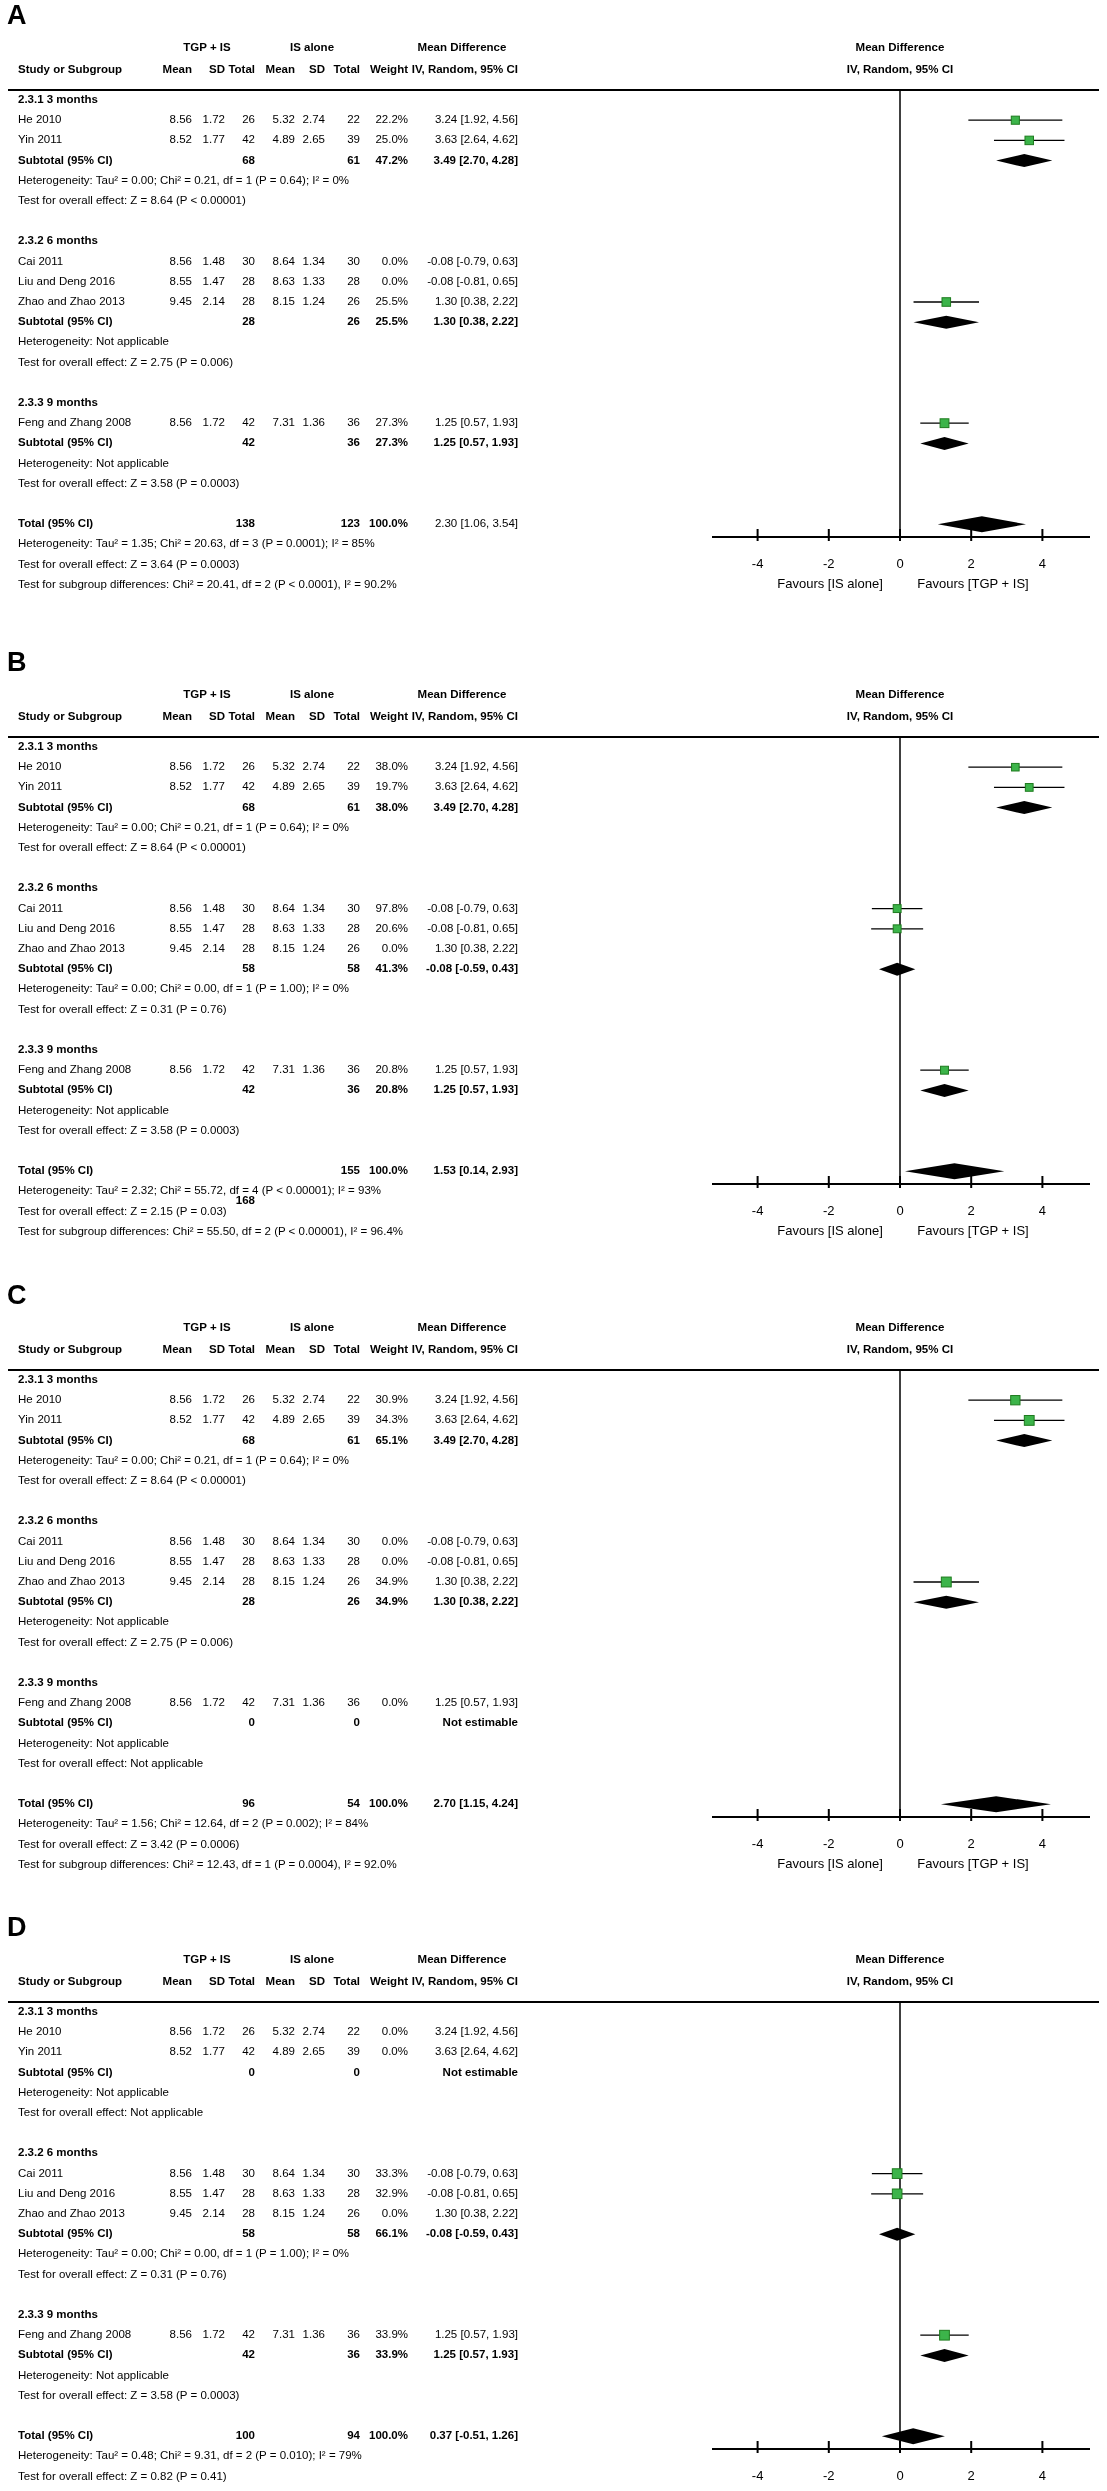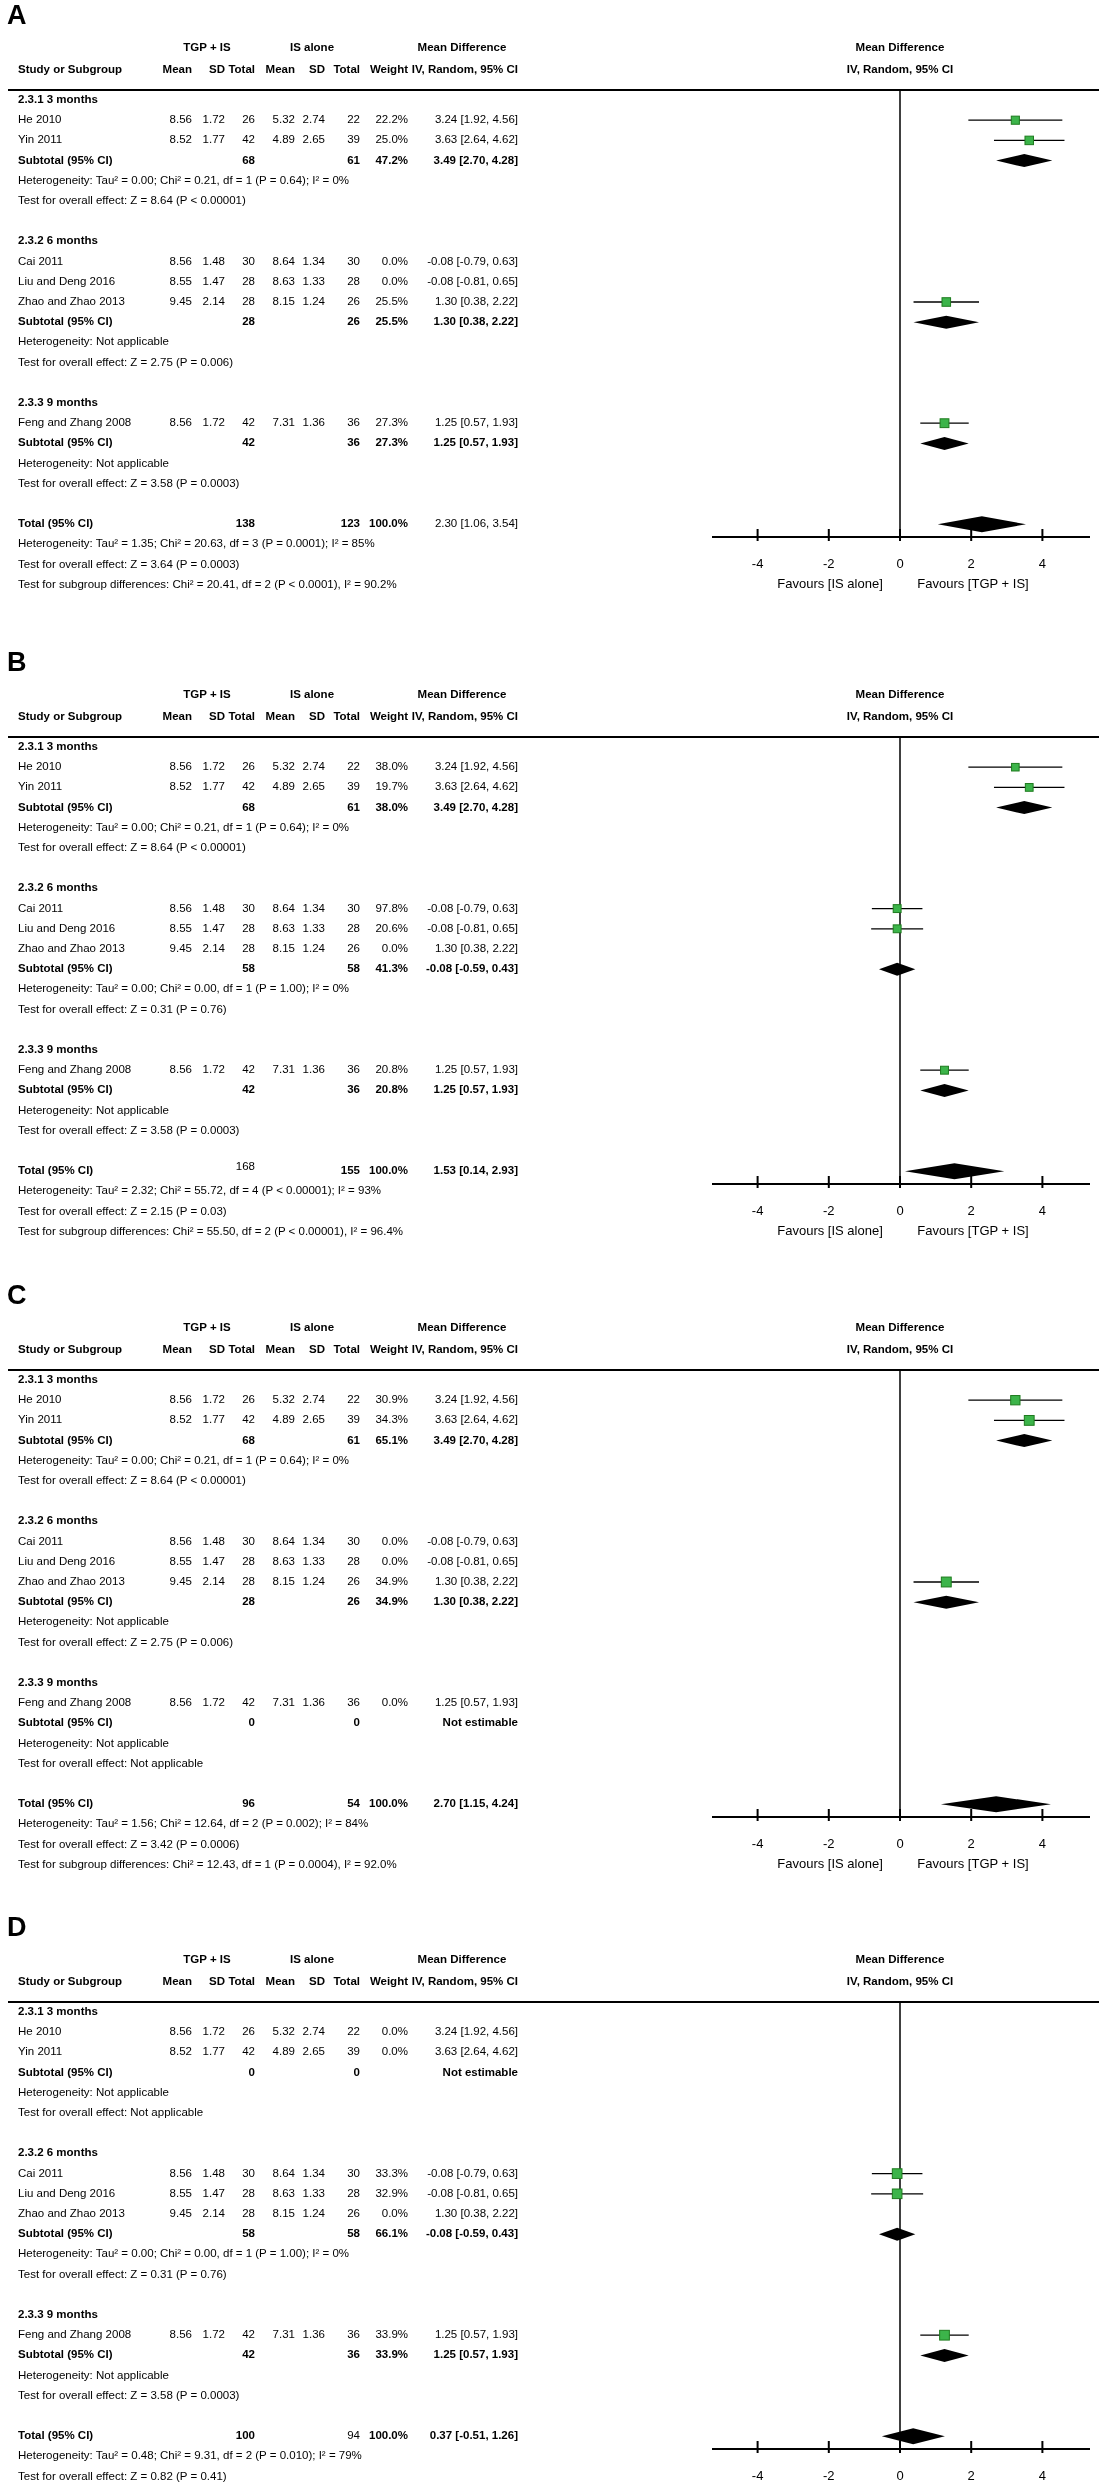--- a/index.html
+++ b/index.html
@@ -268,21 +268,21 @@
       <div class="trow" style="right: 699px; top: 415.2px;">20.8%</div>
       <div class="trow" style="right: 589px; top: 415.2px;">1.25 [0.57, 1.93]</div>
       <div class="trow" style="left: 18px; top: 435.4px; font-weight: bold;">Subtotal (95% CI)</div>
       <div class="trow" style="right: 852px; top: 435.4px; font-weight: bold;">42</div>
       <div class="trow" style="right: 747px; top: 435.4px; font-weight: bold;">36</div>
       <div class="trow" style="right: 699px; top: 435.4px; font-weight: bold;">20.8%</div>
       <div class="trow" style="right: 589px; top: 435.4px; font-weight: bold;">1.25 [0.57, 1.93]</div>
       <div class="trow" style="left: 18px; top: 455.6px;">Heterogeneity: Not applicable</div>
       <div class="trow" style="left: 18px; top: 475.8px;">Test for overall effect: Z = 3.58 (P = 0.0003)</div>
       <div class="trow" style="left: 18px; top: 516.2px; font-weight: bold;">Total (95% CI)</div>
-      <div class="trow" style="right: 852px; top: 512px; font-weight: normal;">168</div>
+      <div class="trow" style="right: 852px; top: 546px; font-weight: bold;">168</div>
       <div class="trow" style="right: 747px; top: 516.2px; font-weight: bold;">155</div>
       <div class="trow" style="right: 699px; top: 516.2px; font-weight: bold;">100.0%</div>
       <div class="trow" style="right: 589px; top: 516.2px; font-weight: bold;">1.53 [0.14, 2.93]</div>
       <div class="trow" style="left: 18px; top: 536.4px;">Heterogeneity: Tau² = 2.32; Chi² = 55.72, df = 4 (P &lt; 0.00001); I² = 93%</div>
       <div class="trow" style="left: 18px; top: 556.6px;">Test for overall effect: Z = 2.15 (P = 0.03)</div>
       <div class="trow" style="left: 18px; top: 576.8px;">Test for subgroup differences: Chi² = 55.50, df = 2 (P &lt; 0.00001), I² = 96.4%</div>
     </div>
     <div class="panel" style="top: 1280px;">
       <div class="panel-label" style="left: 7px; top: 0px; position: absolute;">C</div>
       <div class="trow" style="left: 57px; width: 300px; text-align: center; top: 40px; font-weight: bold;">TGP + IS</div>
@@ -525,20 +525,20 @@
       <div class="trow" style="right: 589px; top: 415.2px;">1.25 [0.57, 1.93]</div>
       <div class="trow" style="left: 18px; top: 435.4px; font-weight: bold;">Subtotal (95% CI)</div>
       <div class="trow" style="right: 852px; top: 435.4px; font-weight: bold;">42</div>
       <div class="trow" style="right: 747px; top: 435.4px; font-weight: bold;">36</div>
       <div class="trow" style="right: 699px; top: 435.4px; font-weight: bold;">33.9%</div>
       <div class="trow" style="right: 589px; top: 435.4px; font-weight: bold;">1.25 [0.57, 1.93]</div>
       <div class="trow" style="left: 18px; top: 455.6px;">Heterogeneity: Not applicable</div>
       <div class="trow" style="left: 18px; top: 475.8px;">Test for overall effect: Z = 3.58 (P = 0.0003)</div>
       <div class="trow" style="left: 18px; top: 516.2px; font-weight: bold;">Total (95% CI)</div>
       <div class="trow" style="right: 852px; top: 516.2px; font-weight: bold;">100</div>
-      <div class="trow" style="right: 747px; top: 516.2px; font-weight: normal;">94</div>
+      <div class="trow" style="right: 747px; top: 516.2px; font-weight: bold;">94</div>
       <div class="trow" style="right: 699px; top: 516.2px; font-weight: bold;">100.0%</div>
       <div class="trow" style="right: 589px; top: 516.2px; font-weight: bold;">0.37 [-0.51, 1.26]</div>
       <div class="trow" style="left: 18px; top: 536.4px;">Heterogeneity: Tau² = 0.48; Chi² = 9.31, df = 2 (P = 0.010); I² = 79%</div>
       <div class="trow" style="left: 18px; top: 556.6px;">Test for overall effect: Z = 0.82 (P = 0.41)</div>
       <div class="trow" style="left: 18px; top: 576.8px;">Test for subgroup differences: Chi² = 9.31, df = 1 (P = 0.002), I² = 89.3%</div>
     </div>
   </div>
 
 </body></html>

